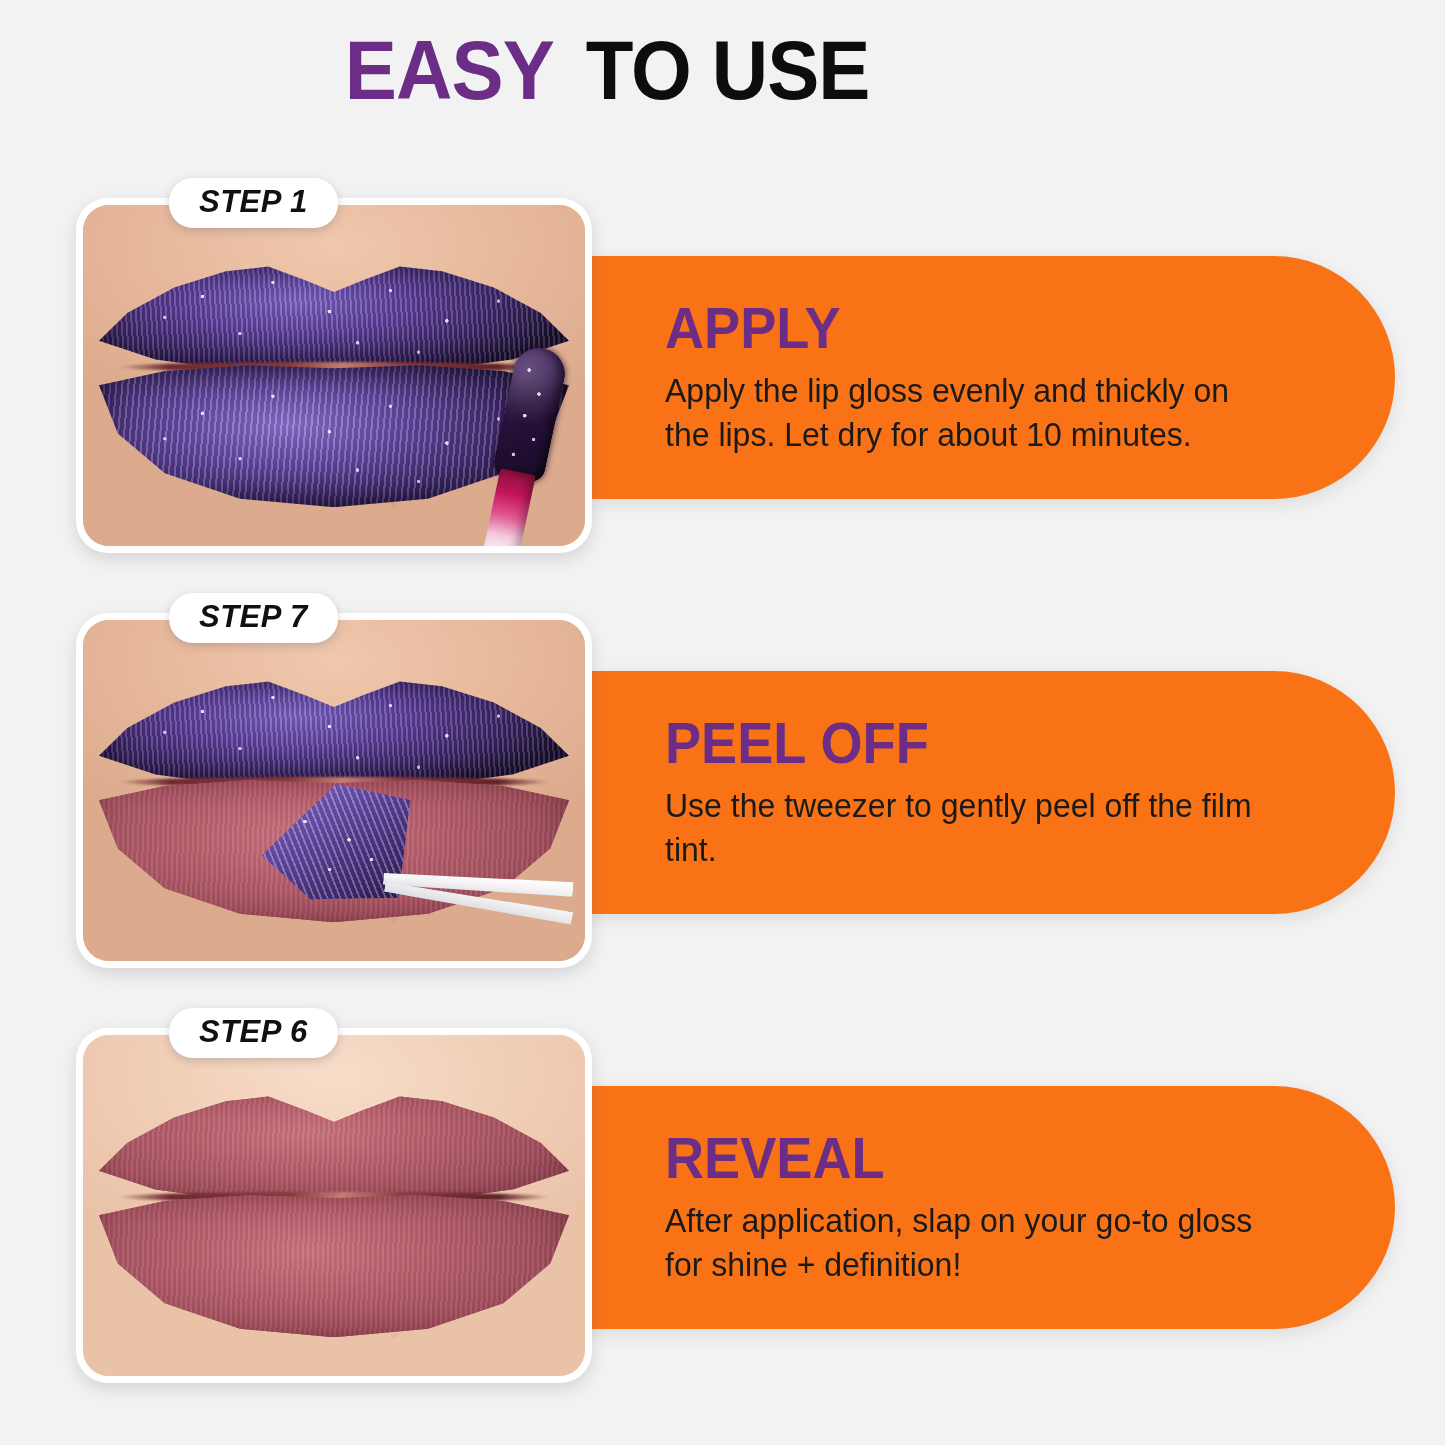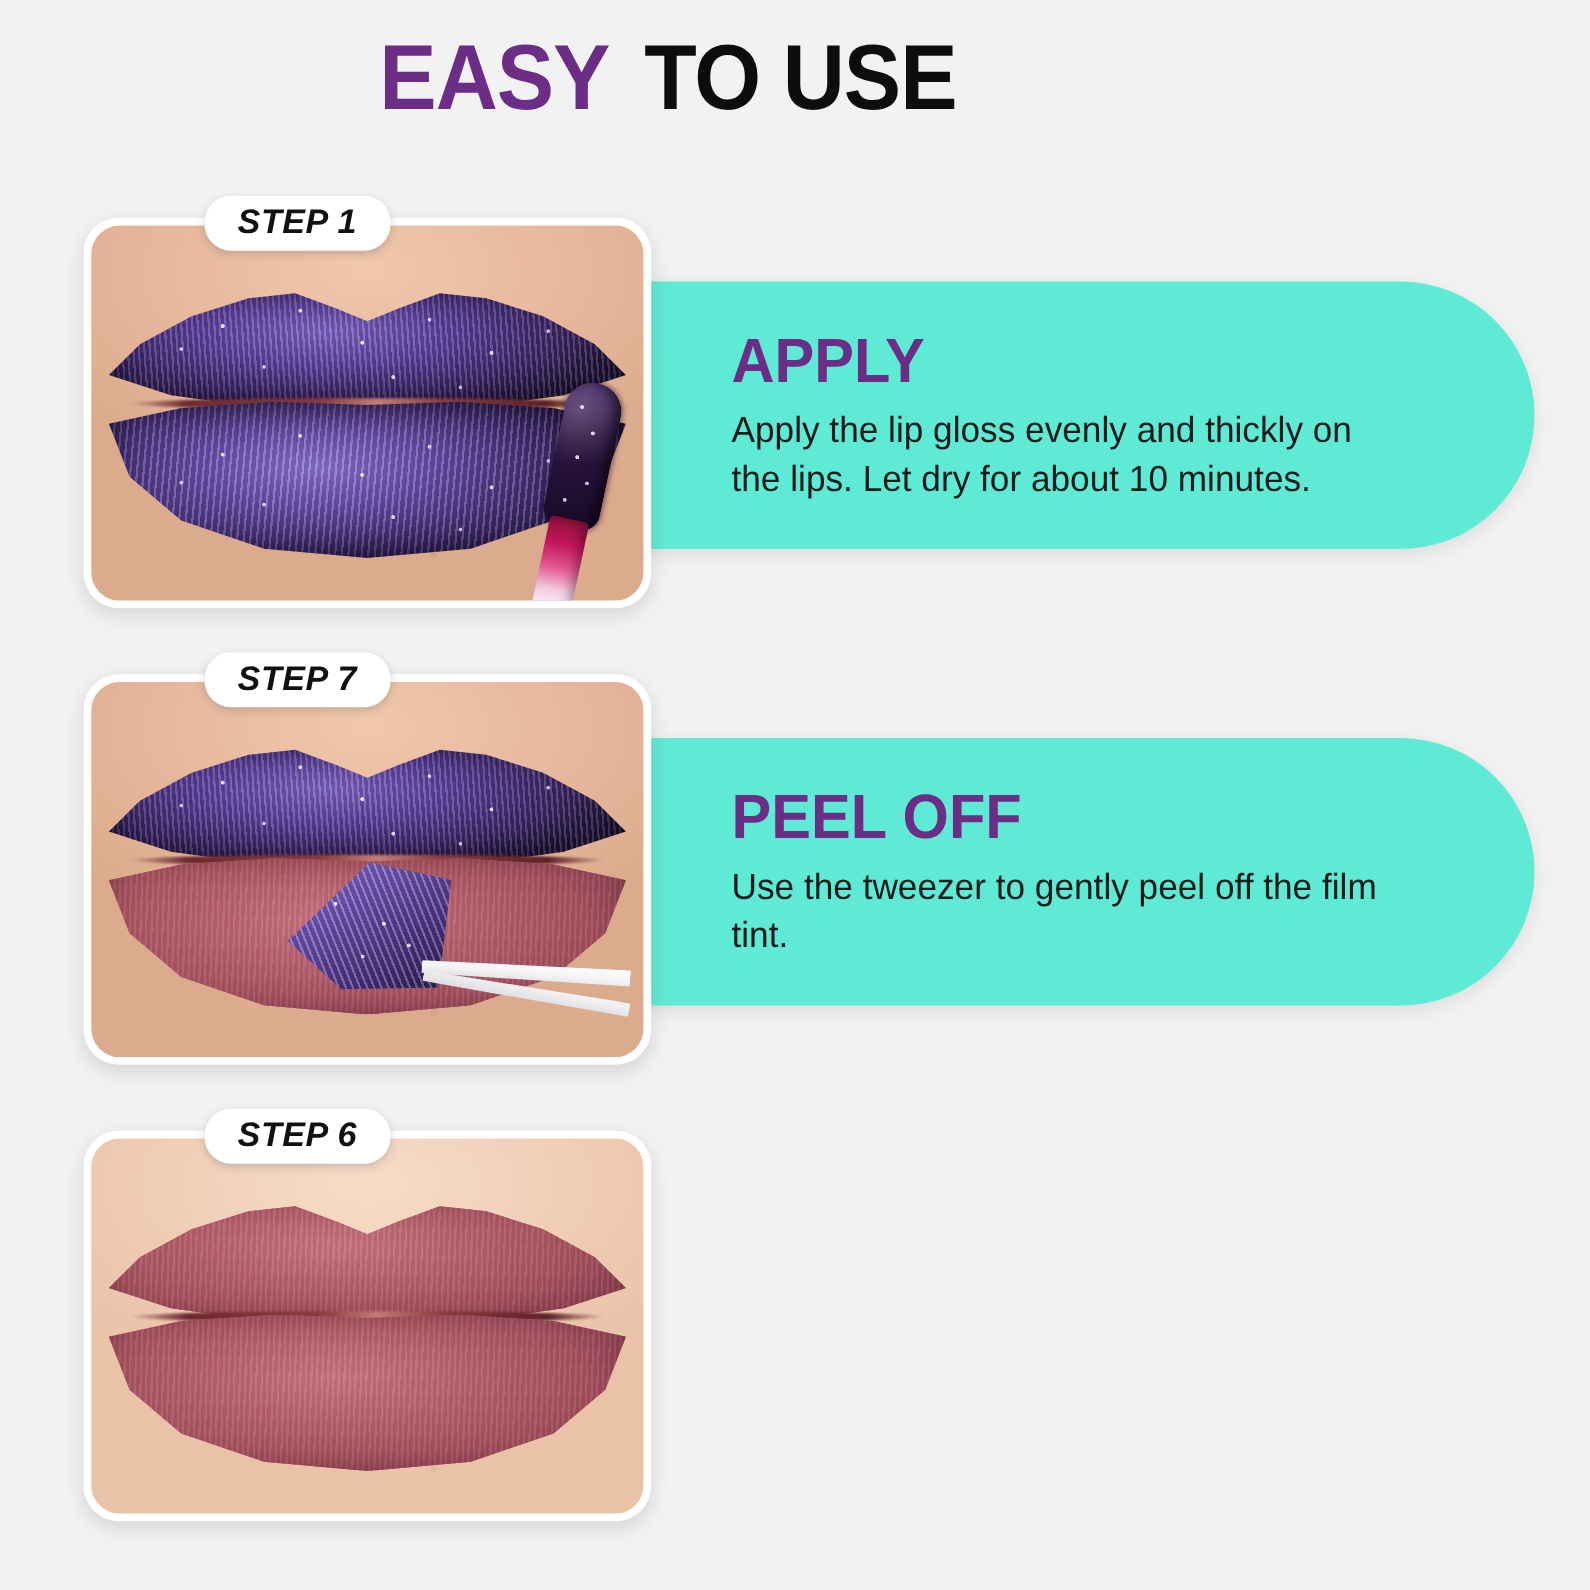--- a/index.html
+++ b/index.html
@@ -48,21 +48,21 @@
   .row-2 { top: 605px; }
   .row-3 { top: 1020px; }
 
   
   .text-card {
     position: absolute;
     left: 430px;
     top: 66px;
     width: 965px;
     height: 243px;
-    background: #5eead4;
+    background: #f97316;
     border-radius: 125px;
     box-shadow: 0 5px 16px rgba(120,110,115,0.17);
     box-sizing: border-box;
     padding: 28px 120px 28px 235px;
     display: flex;
     flex-direction: column;
     justify-content: center;
   }
   .card-heading {
     color: #6b2d86;
@@ -307,21 +307,21 @@
     top: 30px;
     height: 22px;
     background: linear-gradient(180deg, #f6f6f8 0%, #e2e2e6 60%, #c2c2c8 100%);
     transform: rotate(11deg);
   }
 
   
   .step-badge {
     position: absolute;
     top: -12px;
-    left: 186px;
+    left: 169px;
     background: #ffffff;
     border-radius: 24px;
     padding: 6px 30px 8px 30px;
     font-size: 31px;
     font-style: italic;
     font-weight: 700;
     letter-spacing: 0.5px;
     color: #111111;
     box-shadow: 0 3px 8px rgba(110,100,105,0.30);
     z-index: 8;
@@ -387,20 +387,24 @@
         <div class="tweezer-arm second"></div>
       </div>
     </div>
   </div>
 
   <div class="step-badge">STEP 7</div>
 </div>
 
 <div class="step-row row-3">
 
+  <div class="text-card">
+    <div class="card-heading">REVEAL</div>
+    <div class="card-body">After application, slap on your go-to gloss for shine + definition!</div>
+  </div>
 
   <div class="photo-frame">
     <div class="photo">
       <div class="skin fair"></div>
       <div class="lips">
         <div class="lip-upper rose"></div>
         <div class="lip-gap"></div>
         <div class="lip-lower rose"></div>
       </div>
     </div>

